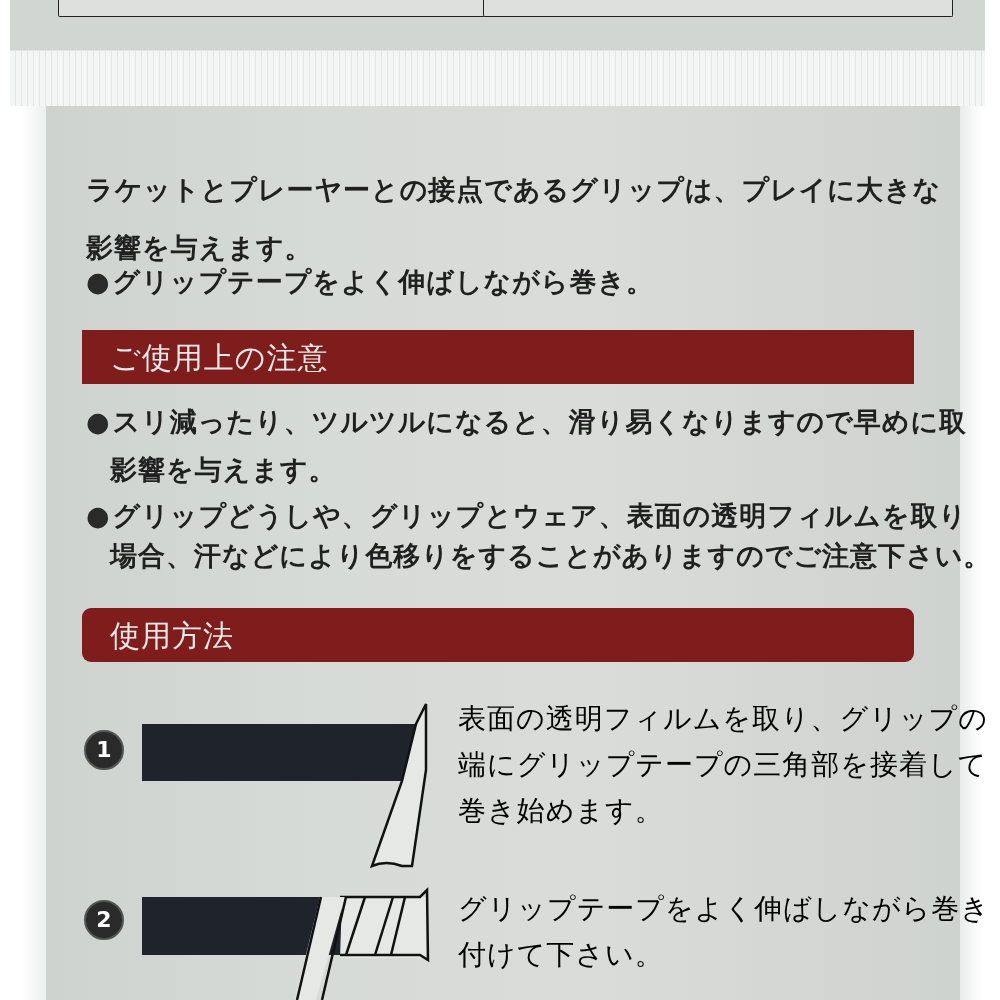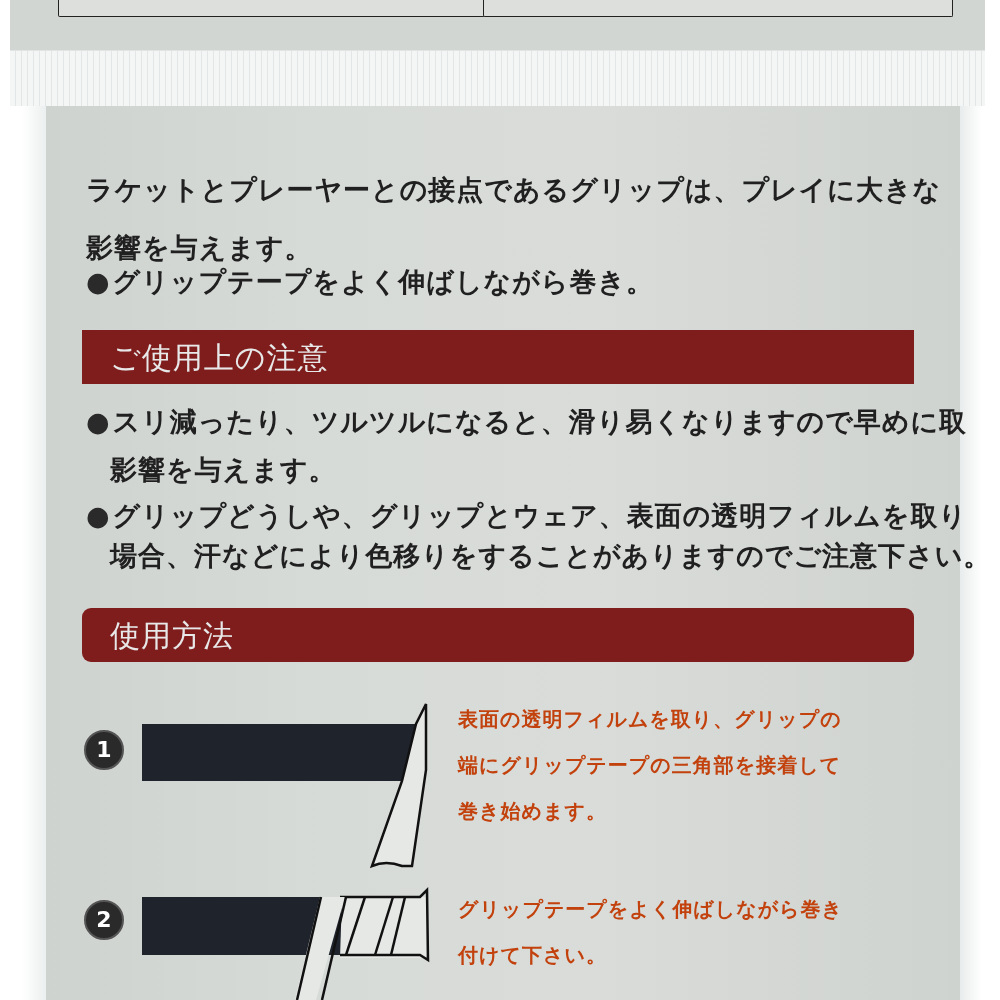--- a/index.html
+++ b/index.html
@@ -54,21 +54,21 @@
     .section-bar span {
       position: absolute; left: 28px; top: 8px; color: #e8e8e8;
       font-size: 30px; font-weight: normal; letter-spacing: 1px;
     }
     .step-num {
       position: absolute; left: 84px; width: 40px; height: 40px; border-radius: 50%;
       background: #2a2a2a; border: 2px solid #555; box-sizing: border-box;
       color: #ffffff; font-size: 22px; font-weight: bold; text-align: center; line-height: 36px;
     }
     .step-text {
-      position: absolute; left: 458px; color: #c2410c; font-size: 20px; font-weight: bold;
+      position: absolute; left: 458px; color: #000000; font-size: 28px; font-weight: normal;
       letter-spacing: 1px; line-height: 46px; white-space: nowrap;
     }
     svg { position: absolute; }
   </style>
 </head>
 <body>
 
 <div class="top-card">
   <div class="top-table"></div>
   <div class="top-table right"></div>

